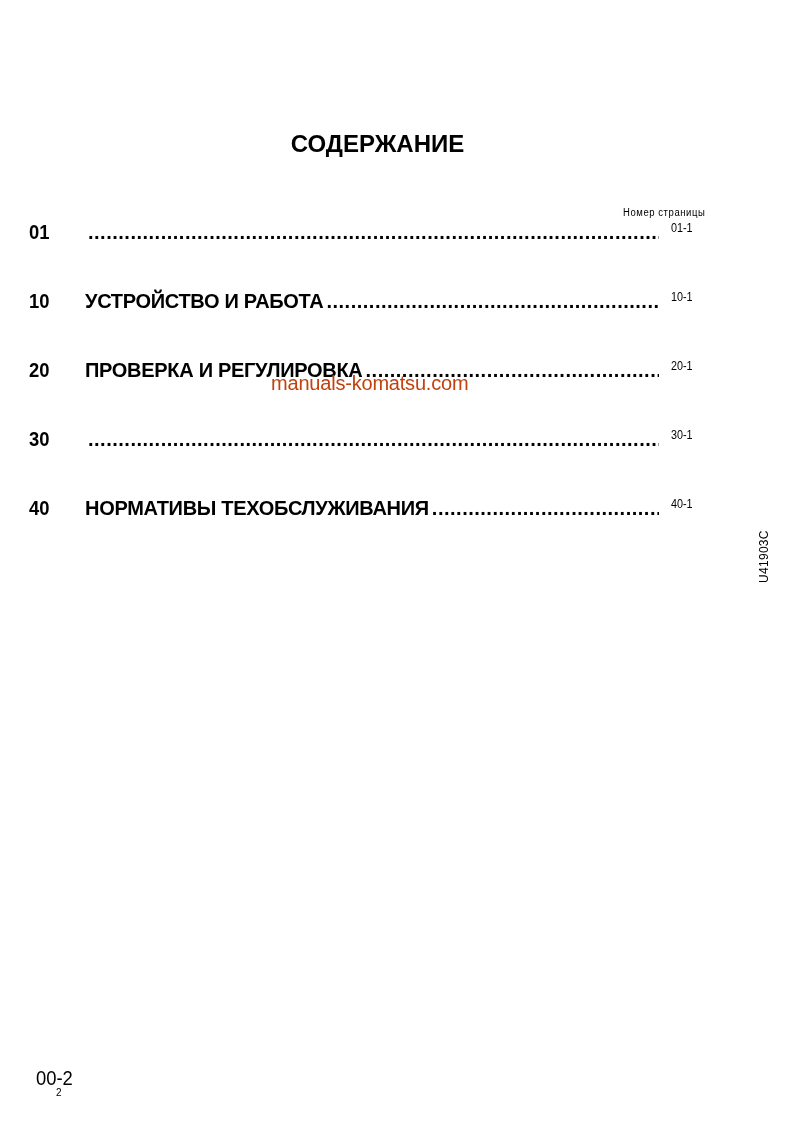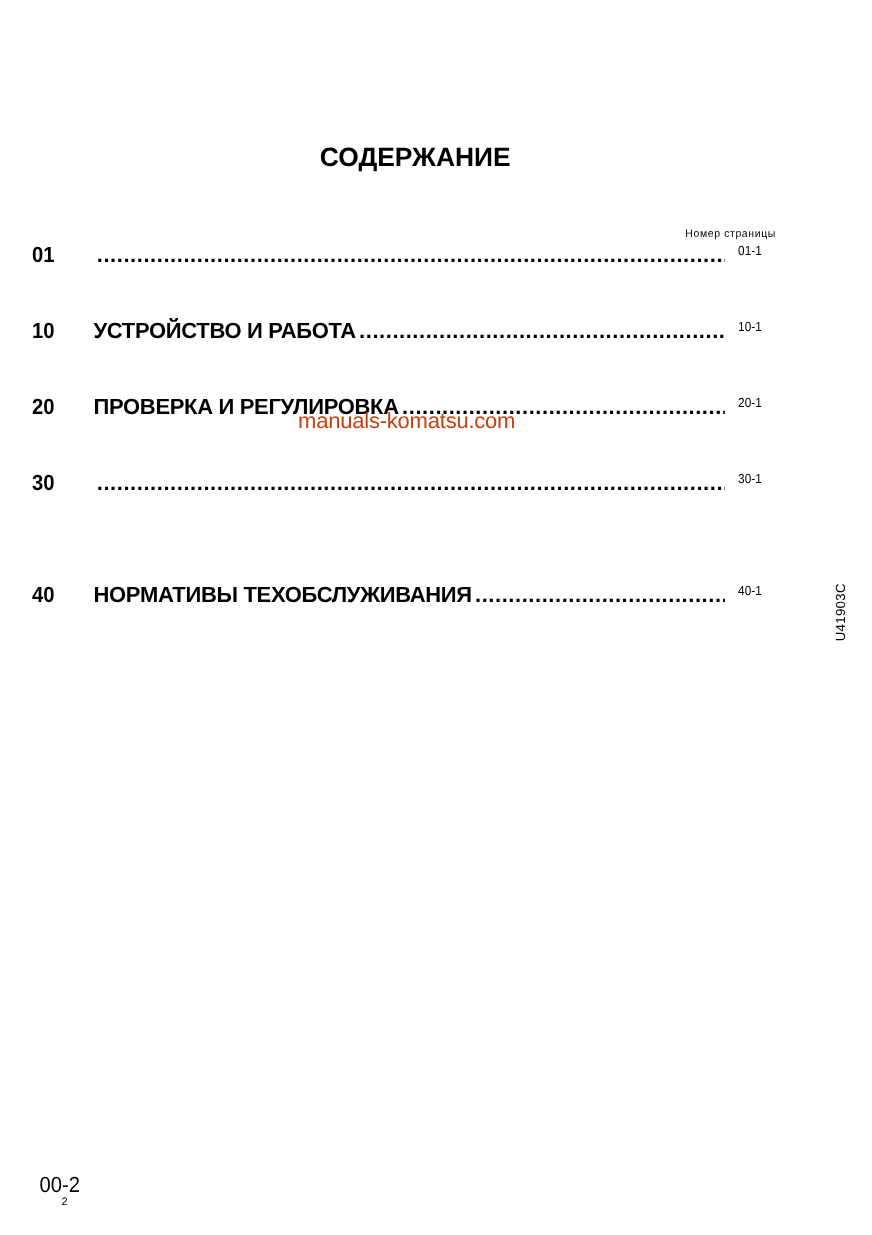--- a/index.html
+++ b/index.html
@@ -134,21 +134,21 @@
   <span class="toc-dots">..................................................................................................................</span>
   <span class="toc-page">20-1</span>
 </div>
 
 <div class="toc-row" style="top:428px;">
   <span class="toc-num">30</span>
   <span class="toc-dots">..................................................................................................................</span>
   <span class="toc-page">30-1</span>
 </div>
 
-<div class="toc-row" style="top:497px;margin-top:33px;">
+<div class="toc-row" style="top:497px;">
   <span class="toc-num">40</span>
   <span class="toc-title">НОРМАТИВЫ ТЕХОБСЛУЖИВАНИЯ</span>
   <span class="toc-dots">..................................................................................................................</span>
   <span class="toc-page">40-1</span>
 </div>
 
 <div class="watermark">manuals-komatsu.com</div>
 
 <div class="doc-code">U41903C</div>
 

